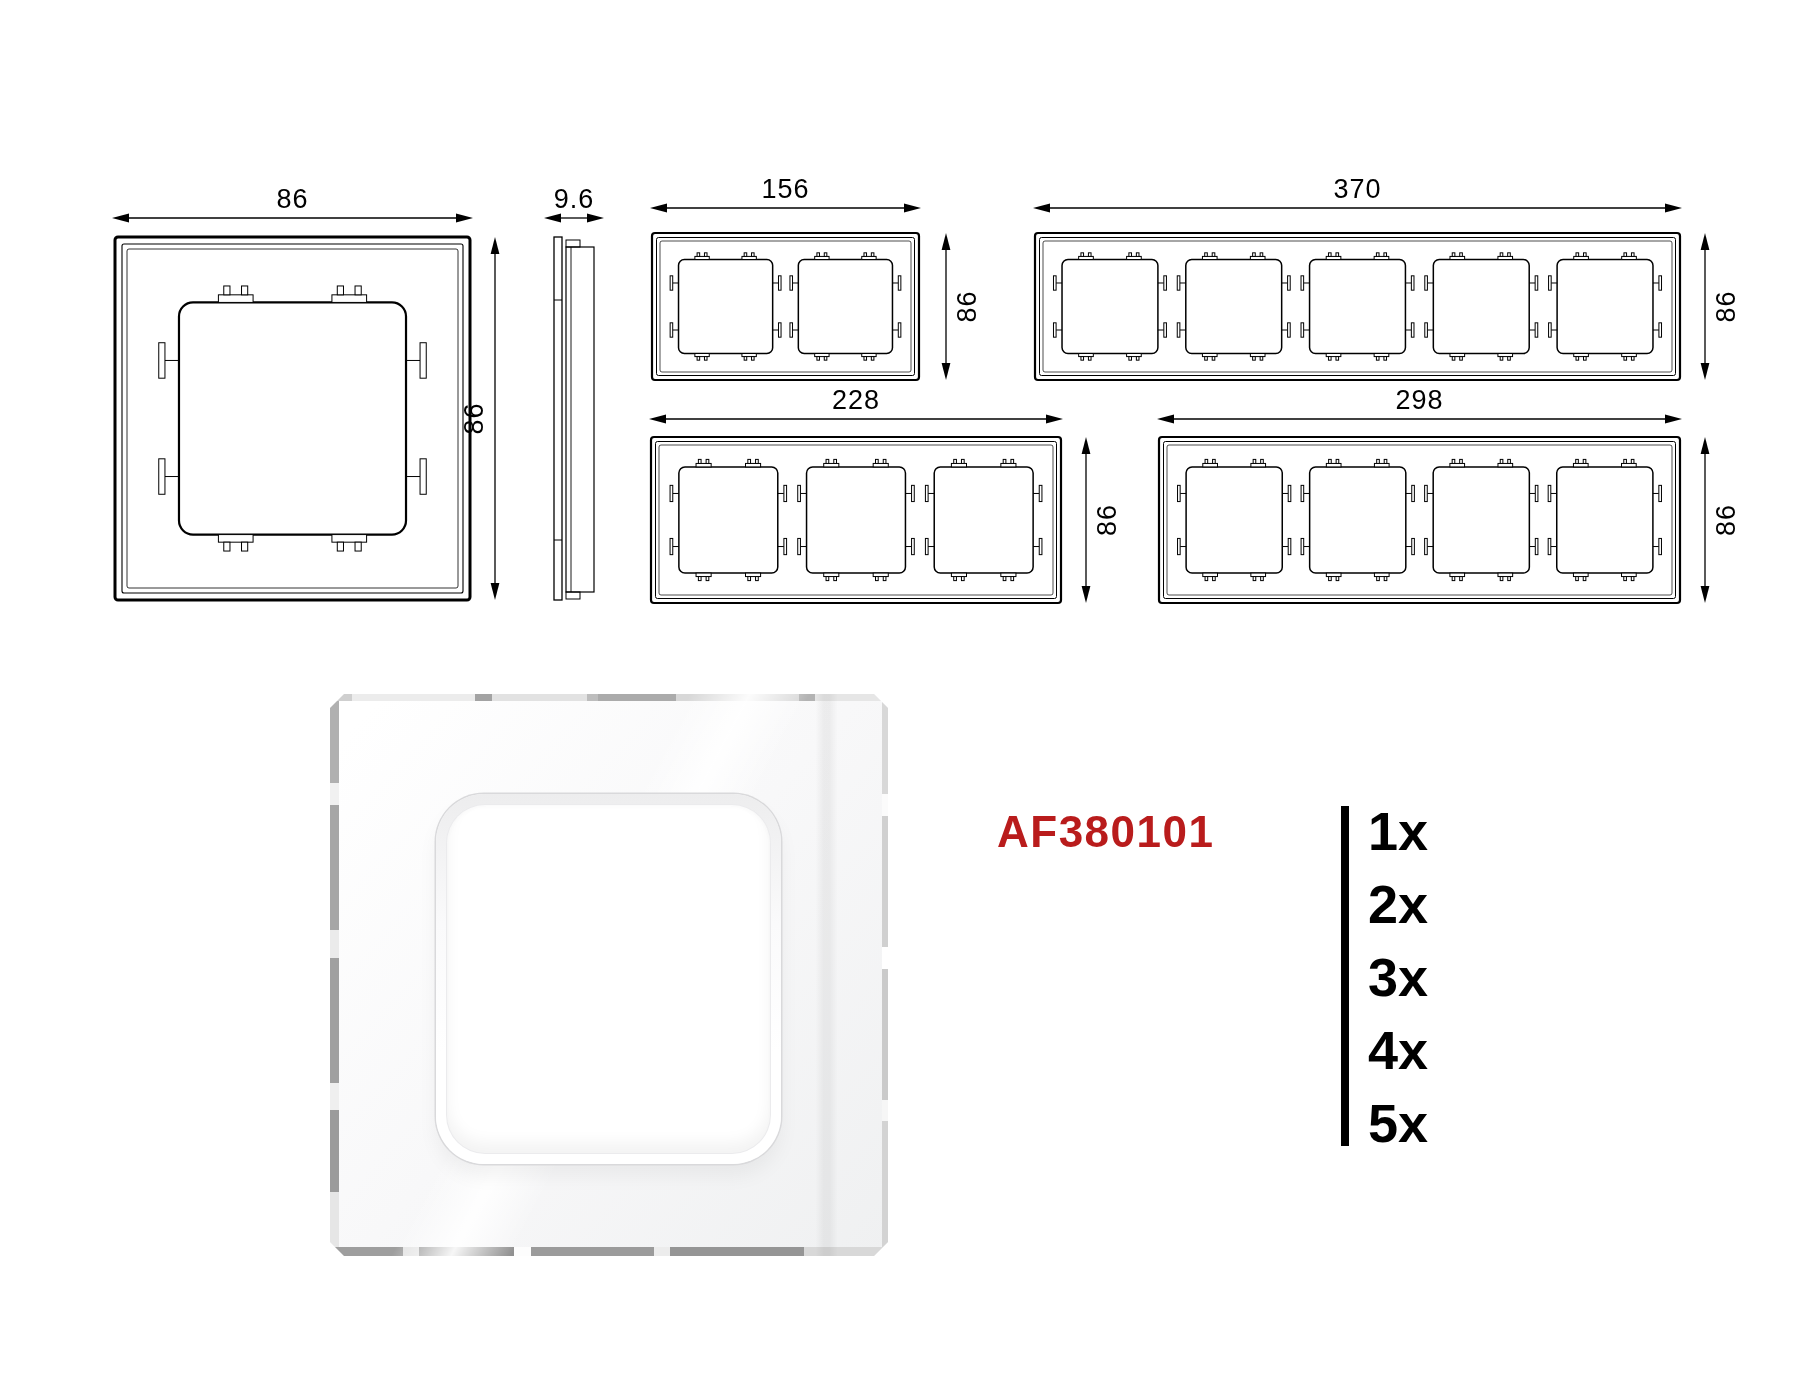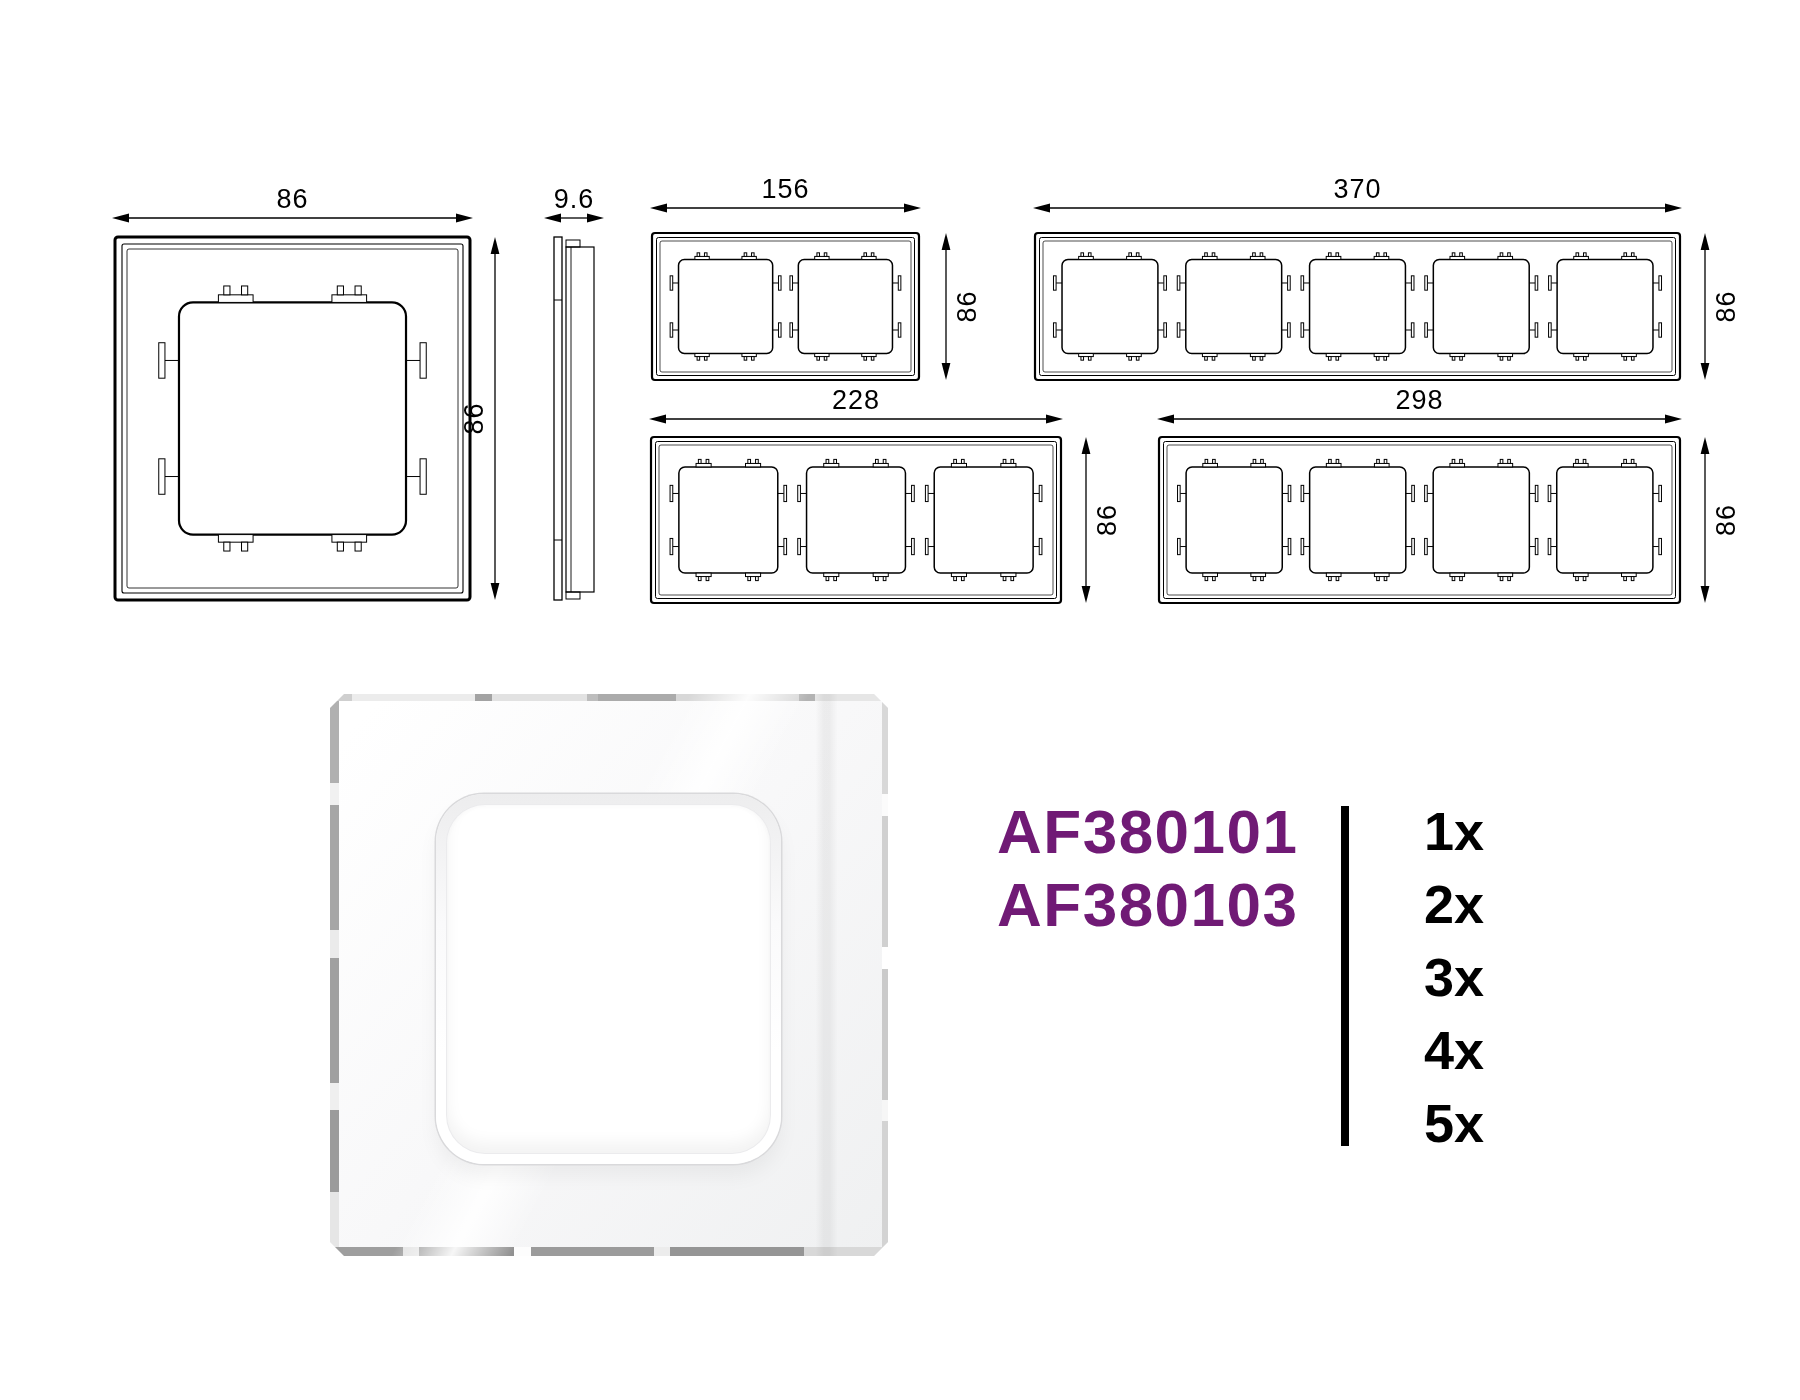--- a/index.html
+++ b/index.html
@@ -23,23 +23,23 @@
   .gloss{position:absolute;inset:0;
     background:linear-gradient(118deg,rgba(255,255,255,0) 42%,rgba(255,255,255,.92) 49%,rgba(255,255,255,0) 56%),
                linear-gradient(90deg,transparent 87%,rgba(0,0,0,.05) 88.5%,rgba(0,0,0,.05) 89.5%,transparent 91%);}
   .photo-window{position:absolute;left:106px;top:100px;width:345px;height:370px;border-radius:48px;
     background:linear-gradient(180deg,#ededee,#fafafb 35%,#ffffff 70%);
     box-shadow:0 0 0 1.5px #d9d9db,0 12px 20px rgba(0,0,0,.05);}
   .photo-window-inner{position:absolute;inset:11px;border-radius:38px;background:#ffffff;
     box-shadow:inset 0 -10px 16px rgba(0,0,0,.05),inset 0 2px 4px rgba(0,0,0,.02),0 0 0 1px #ebebed;}
 
   
-  .codes{position:absolute;left:997px;top:795px;font-size:62px;font-weight:600;letter-spacing:1.5px;color:#701a75;}
+  .codes{position:absolute;left:997px;top:795px;font-size:44px;font-weight:600;letter-spacing:1.5px;color:#b91c1c;}
   .codes .code{height:73px;line-height:73px;}
-  .qtys{position:absolute;left:1368px;top:795px;width:116px;text-align:right;font-size:54px;font-weight:600;color:#000;}
+  .qtys{position:absolute;left:1368px;top:795px;width:116px;text-align:left;font-size:54px;font-weight:600;color:#000;}
   .qtys .qty{height:73px;line-height:73px;}
   .pl-divider{position:absolute;left:1341px;top:806px;width:8px;height:340px;background:#000;}
 </style>
 </head>
 <body>
 
 <div class="canvas">
 
   <svg id="drawings" width="1800" height="1400" style="position:absolute;left:0;top:0">
       <g>
@@ -443,21 +443,20 @@
     <div class="edge edge-bottom"></div>
     <div class="edge edge-right"></div>
     <div class="gloss"></div>
     <div class="photo-window">
       <div class="photo-window-inner"></div>
     </div>
   </div>
 
   <div class="codes" id="codes">
       <div class="code">AF380101</div>
-      <div class="code">AF380103</div>
     </div>
   <div class="pl-divider"></div>
   <div class="qtys" id="qtys">
       <div class="qty">1x</div>
       <div class="qty">2x</div>
       <div class="qty">3x</div>
       <div class="qty">4x</div>
       <div class="qty">5x</div>
     </div>
 

